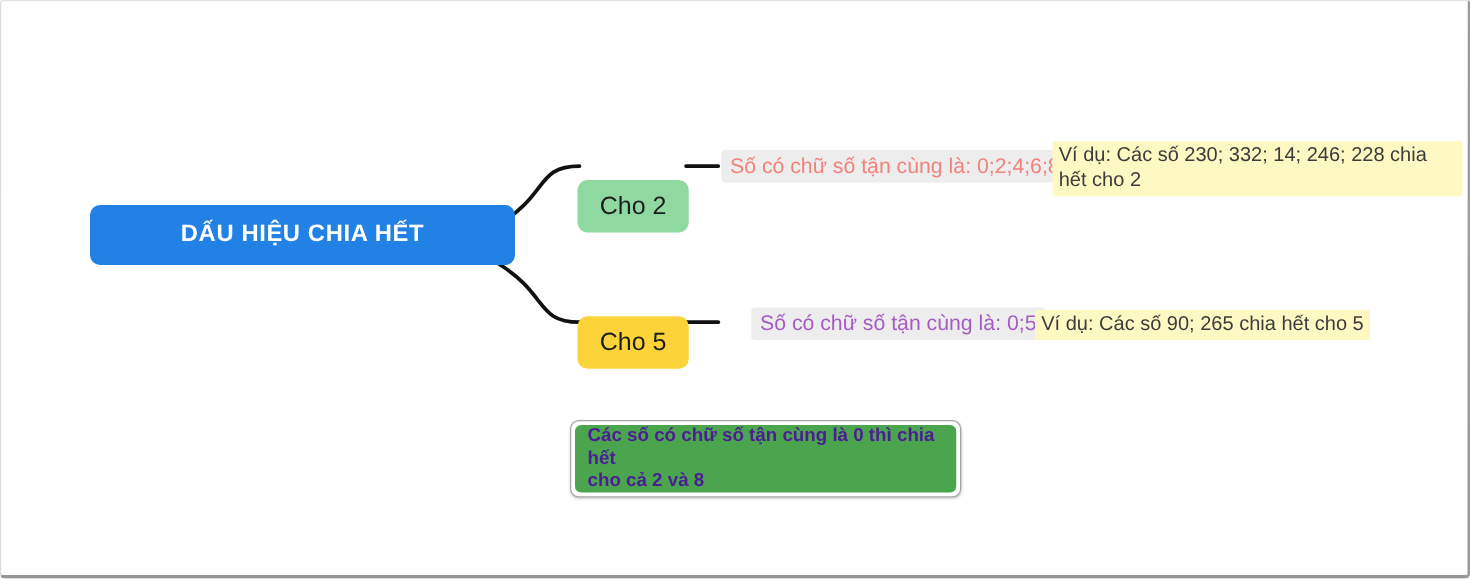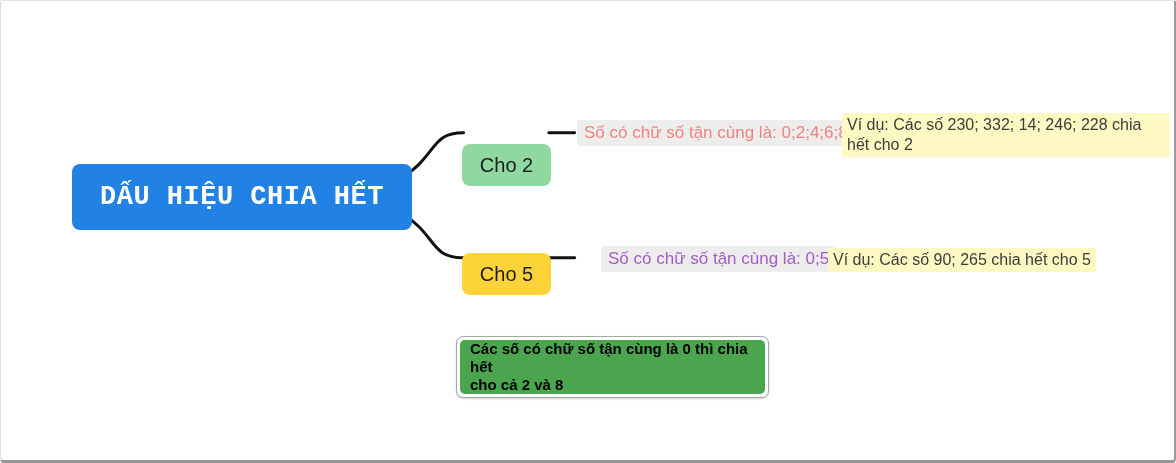--- a/index.html
+++ b/index.html
@@ -16,23 +16,23 @@
     overflow:hidden;
     font-family:"Liberation Sans","DejaVu Sans",sans-serif;
   }
   .connectors{position:absolute;left:0;top:0;width:100%;height:100%;}
   .node{
     position:absolute;
     display:flex;align-items:center;justify-content:center;
     box-sizing:border-box;
   }
   .root-node{
-    left:71px;top:163px;width:340px;height:66px;
+    left:71px;top:163px;width:340px;height:48px;
     border-radius:8px;
-    color:#ffffff;font-size:27px;font-weight:bold;letter-spacing:.5px;font-family:Liberation Mono, monospace;
+    color:#ffffff;font-size:19px;font-weight:bold;letter-spacing:.5px;
   }
   .sub-node{
     width:89px;height:42px;left:461px;
     border-radius:8px;
     color:#1d1d1d;font-size:20px;
   }
   .sub-node-2{top:119px;margin-top:24px;}
   .sub-node-5{top:252px;}
   .rule-label{
     position:absolute;left:576px;
@@ -55,21 +55,21 @@
     box-sizing:border-box;
     border:1px solid #a6a6a6;border-radius:7px;
     background:#ffffff;
     padding:3px;
     box-shadow:0 1px 2px rgba(0,0,0,.18);
   }
   .note-inner{
     width:100%;height:100%;
     box-sizing:border-box;
     border-radius:5px;
-    color:#000000;font-size:15px;font-weight:bold;line-height:18px;
+    color:#4c1d95;font-size:15px;font-weight:bold;line-height:18px;
     padding:6px 10px;
     display:flex;flex-direction:column;justify-content:center;
   }
 </style>
 </head>
 <body>
 
 <div class="canvas">
 
   <svg class="connectors" width="1176" height="463" viewBox="0 0 1176 463">

